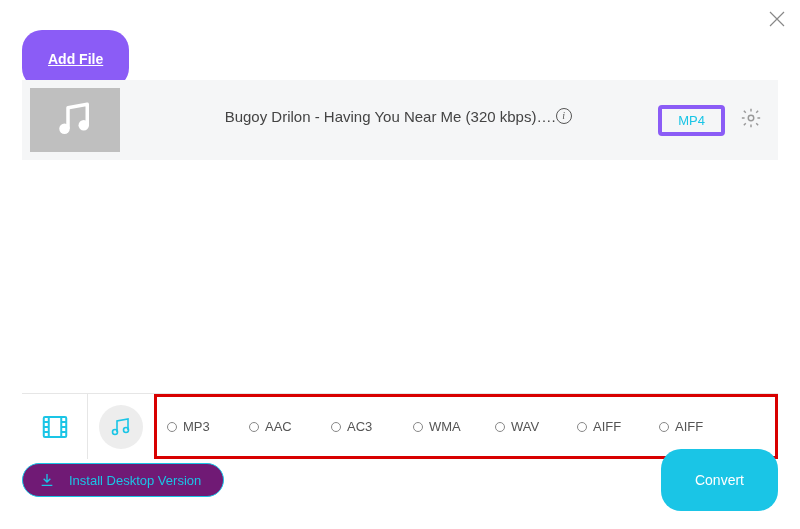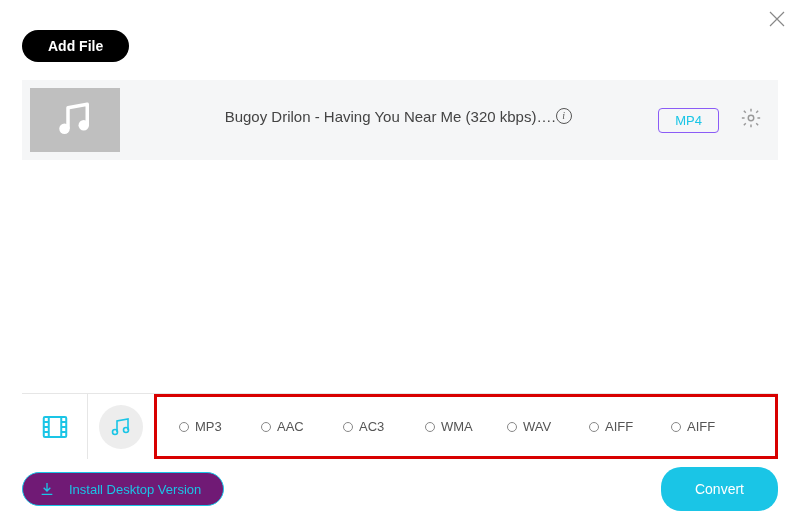--- a/index.html
+++ b/index.html
@@ -18,28 +18,29 @@
     right: 14px;
     cursor: pointer;
     color: #888;
     font-size: 20px;
     line-height: 1;
   }
   .add-file-btn {
     position: absolute;
     top: 30px;
     left: 22px;
-    background: #000000;
+    background: #8b5cf6;
     color: #fff;
     border: none;
     border-radius: 20px;
-    padding: 8px 26px;
+    padding: 21px 26px;
     font-size: 14px;
     font-weight: 600;
     cursor: pointer;
+    text-decoration: underline;
   }
   .file-row {
     position: absolute;
     top: 80px;
     left: 22px;
     right: 22px;
     height: 80px;
     background: #f5f6f7;
     display: flex;
     align-items: center;
@@ -59,26 +60,26 @@
   .file-title { font-size: 15px; color: #444; margin-bottom: 8px; }
   .info-icon {
     width: 16px; height: 16px;
     border: 1.4px solid #555;
     border-radius: 50%;
     display: flex; align-items: center; justify-content: center;
     font-size: 10px; font-style: italic; font-family: serif;
     color: #555;
   }
   .format-badge {
-    border: 1px solid #8b5cf6;
+    border: 4px solid #8b5cf6;
     color: #1ac5e6;
     border-radius: 4px;
     padding: 4px 16px;
     font-size: 13px;
-    margin-right: 21px;
+    margin-right: 15px;
     cursor: pointer;
   }
   .gear { color: #999; cursor: pointer; }
   
   .bottom-panel {
     position: absolute;
     left: 22px;
     right: 22px;
     bottom: 70px;
     border-top: 1px solid #e6e6e6;
@@ -100,21 +101,21 @@
   .tab-circle {
     width: 44px; height: 44px;
     border-radius: 50%;
     background: #ededed;
     display: flex; align-items: center; justify-content: center;
   }
   .format-box {
     flex: 1;
     border: 3px solid #d80000;
     display: flex;
-    flex-direction: row;
+    flex-direction: column;
     justify-content: center;
     padding: 6px 10px;
     font-size: 13px;
     color: #555;
   }
   .format-row { display: flex; }
   .format-opt {
     display: flex;
     align-items: center;
     width: 82px;
@@ -147,21 +148,21 @@
     display: flex;
     align-items: center;
     cursor: pointer;
   }
   .install-btn svg { margin-right: 14px; }
   .convert-btn {
     background: #1ac5e6;
     color: #fff;
     border: none;
     border-radius: 20px;
-    padding: 14px 34px;
+    padding: 23px 34px;
     font-size: 14px;
     font-weight: 500;
     cursor: pointer;
   }
 </style>
 </head>
 <body>
 
 <div class="close-btn">
   <svg width="18" height="18" viewBox="0 0 18 18">

